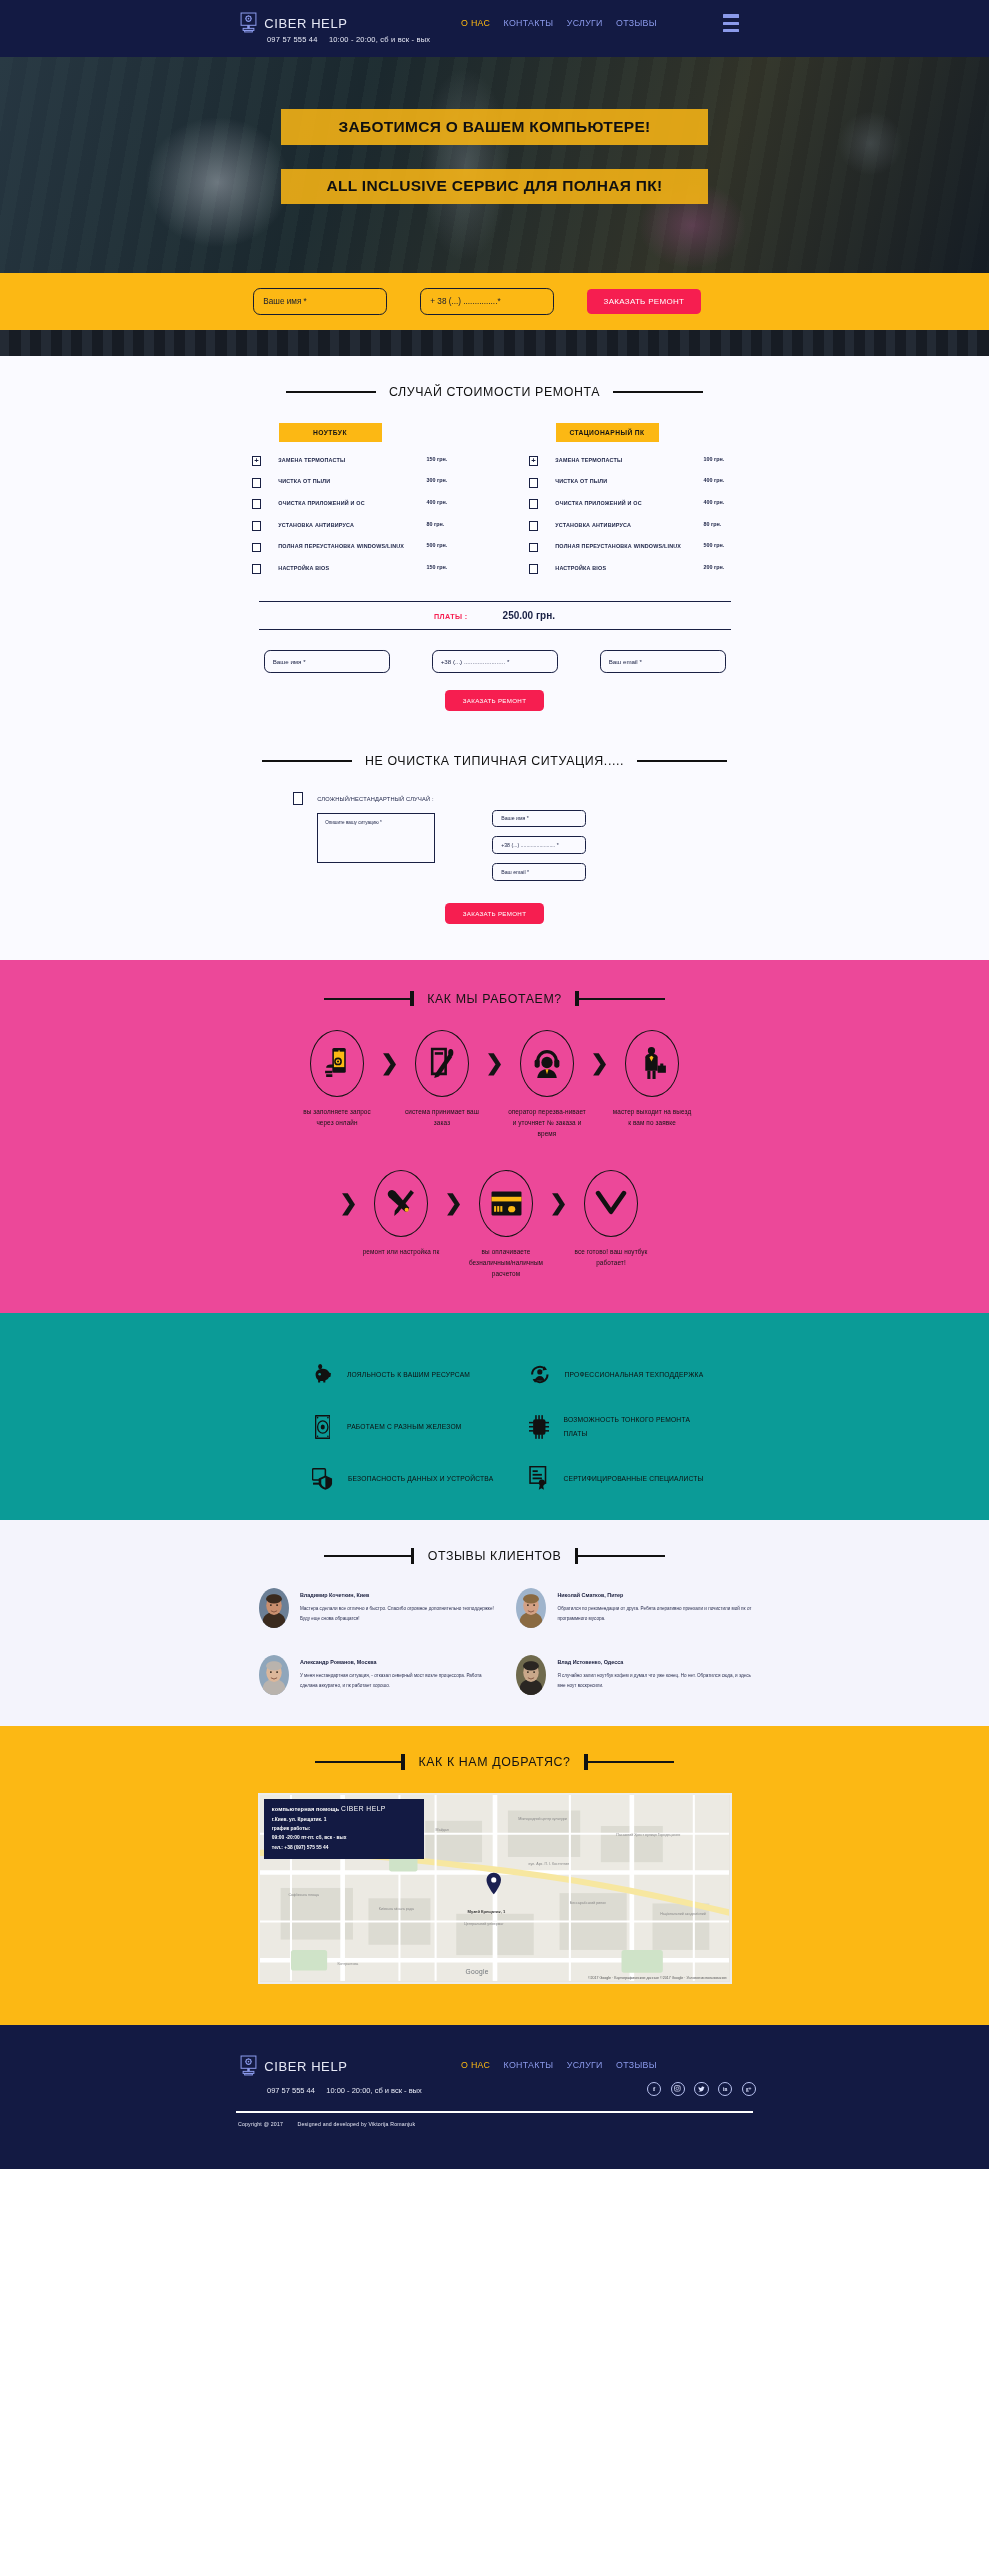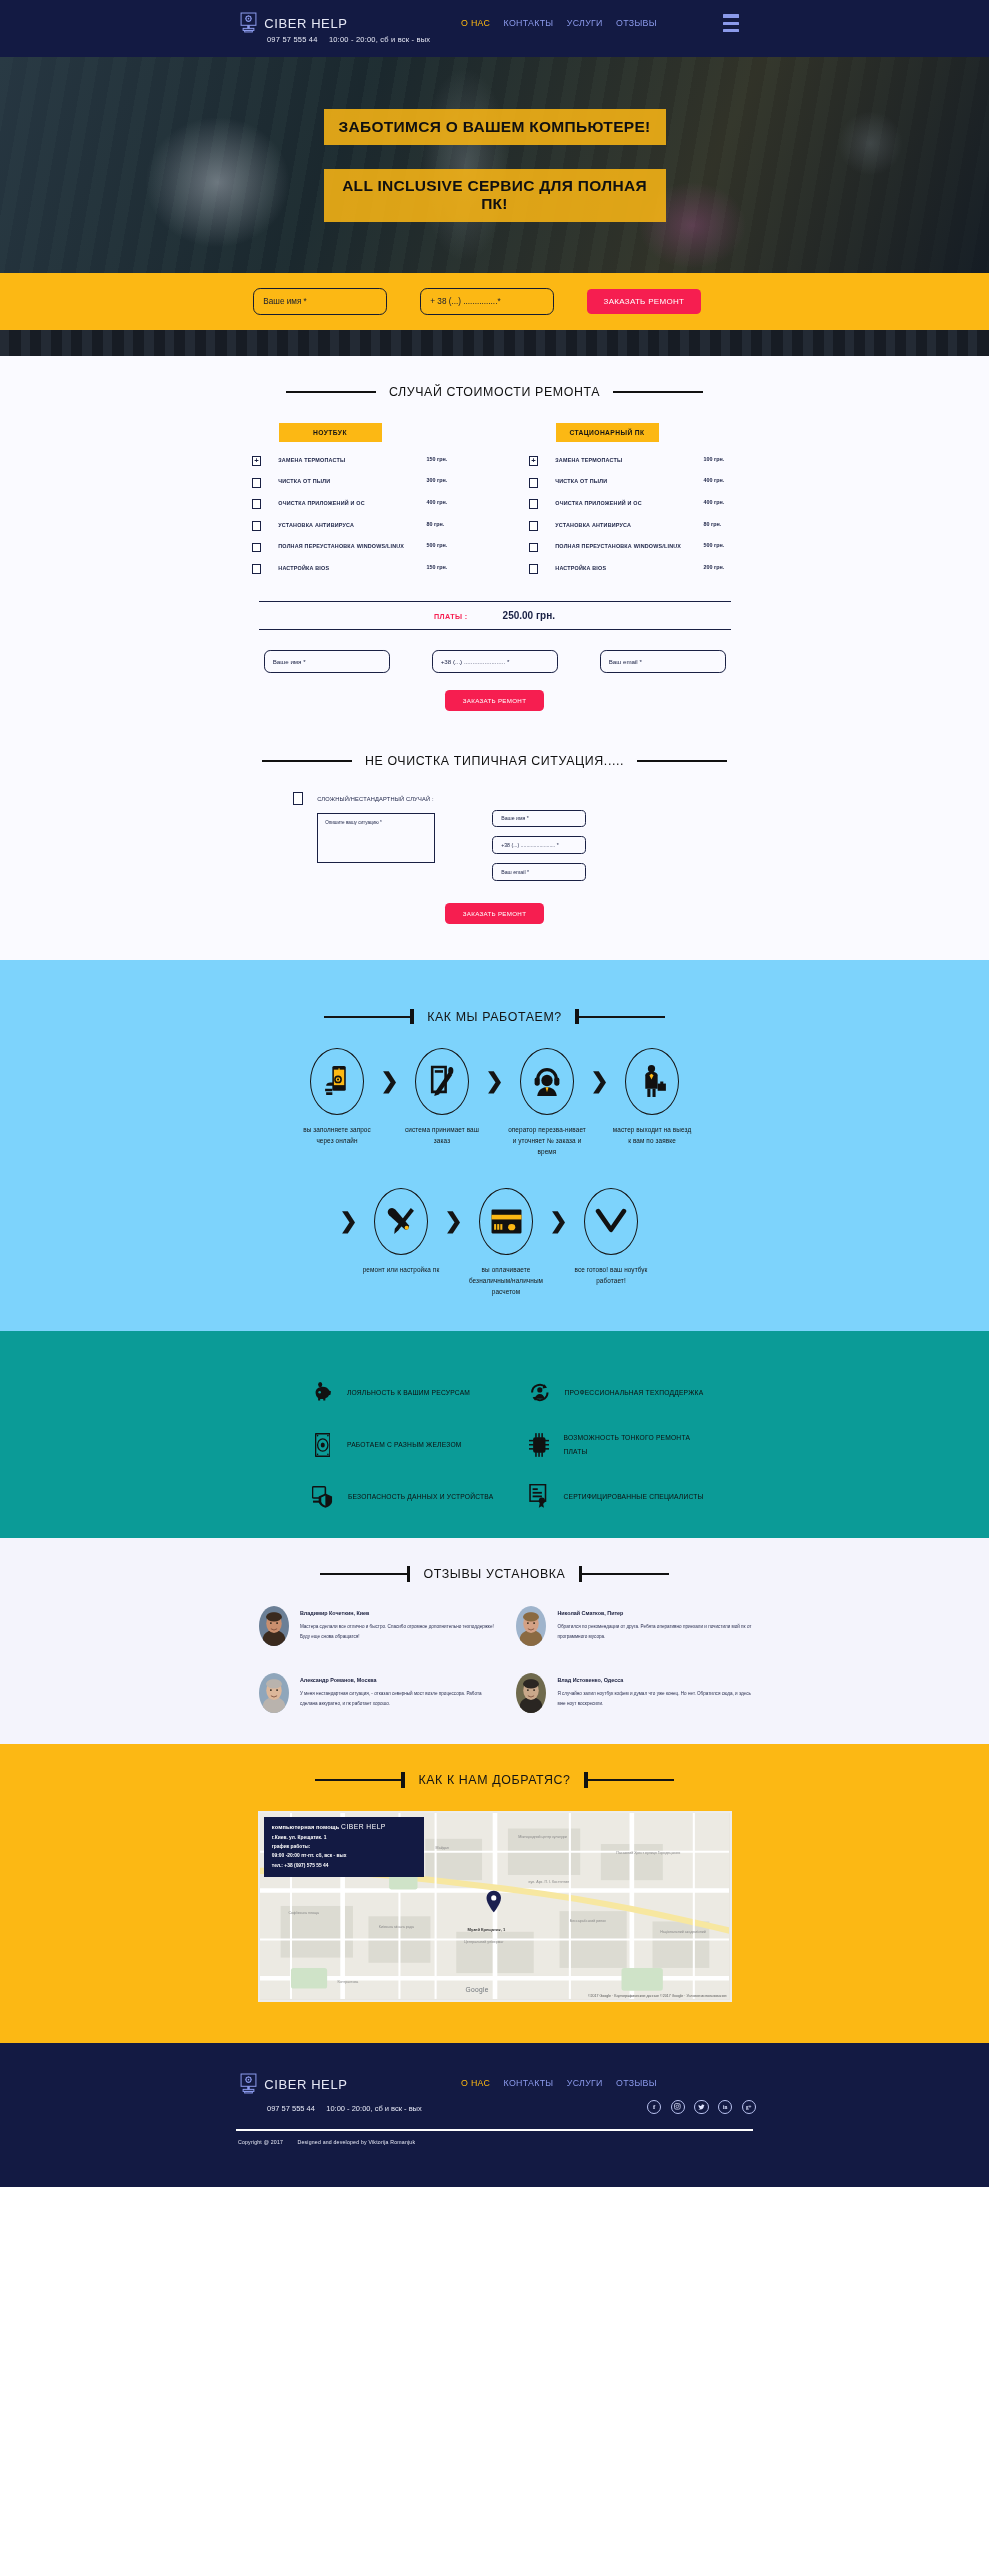--- a/index.html
+++ b/index.html
@@ -88,21 +88,21 @@
     width: 577px; margin: 0 auto;
     padding-top: 52px;
   }
   .hero-band {
     background: rgba(247,180,20,.88);
     color: #101010;
     font-size: 15.5px; font-weight: bold;
     text-align: center;
     letter-spacing: 0.3px;
     padding: 8.8px 5.2px;
-    width: 342px; margin: 0 auto;
+    width: 427px; margin: 0 auto;
   }
   .hero-band.second { margin-top: 24px; }
 
   
   .cta-bar {
     background: #fcb814;
     height: 57px;
   }
   .cta-inner {
     width: 577px; margin: 0 auto;
@@ -240,21 +240,21 @@
     outline: none; resize: none;
     font-family: "Liberation Sans", sans-serif;
     font-size: 4.6px; color: #192044; padding: 6.2px 7.2px;
   }
   .ta::placeholder { color: #192044; opacity: 1; }
   .atyp-right { margin-left: 57px; display: flex; flex-direction: column; gap: 9.3px; padding-top: 17.5px; }
   .field.sm2 { width: 94px; height: 17.5px; border-width: 1px; border-radius: 4.6px; font-size: 5.2px; }
   .atyp-btn-wrap { text-align: center; margin-top: 15.5px; }
 
   
-  .how { background: #7dd3fc; padding: 50px 0 33px; }
+  .how { background: #ec4899; padding: 32px 0 33px; }
   .how .sec-title-row .rule { background: #141414; }
   .how .sec-title { color: #141414; }
   .steps {
     display: flex; justify-content: center; align-items: flex-start;
     margin-top: 23px;
   }
   .step { width: 82px; text-align: center; }
   .oval {
     width: 54px; height: 67px; margin: 0 auto;
     border: 1px solid #141414; border-radius: 50%;
@@ -726,21 +726,21 @@
           </svg>
         </span>
         <span class="adv-label">СЕРТИФИЦИРОВАННЫЕ СПЕЦИАЛИСТЫ</span>
       </div>
     </div>
 </section>
 
 <section class="rev">
   <div class="sec-title-row ticked">
     <span class="rule left"></span>
-    <h2 class="sec-title">ОТЗЫВЫ УСТАНОВКА</h2>
+    <h2 class="sec-title">ОТЗЫВЫ КЛИЕНТОВ</h2>
     <span class="rule right"></span>
   </div>
   <div class="rev-grid" id="rev-grid">
       <div class="rev-item">
         <div class="ava">
           <svg class="face" viewBox="0 0 58 78" preserveAspectRatio="none">
             <rect width="58" height="78" fill="#6b7f96"></rect>
             <ellipse cx="29" cy="66" rx="22" ry="20" fill="#3a2a1e"></ellipse>
             <ellipse cx="29" cy="34" rx="15" ry="18" fill="#c98f6e"></ellipse>
             <path d="M14 26 c2-12 28-12 30 0 l0 -4 c-2-12-28-12-30 0 z" fill="#3a2a1e"></path>

